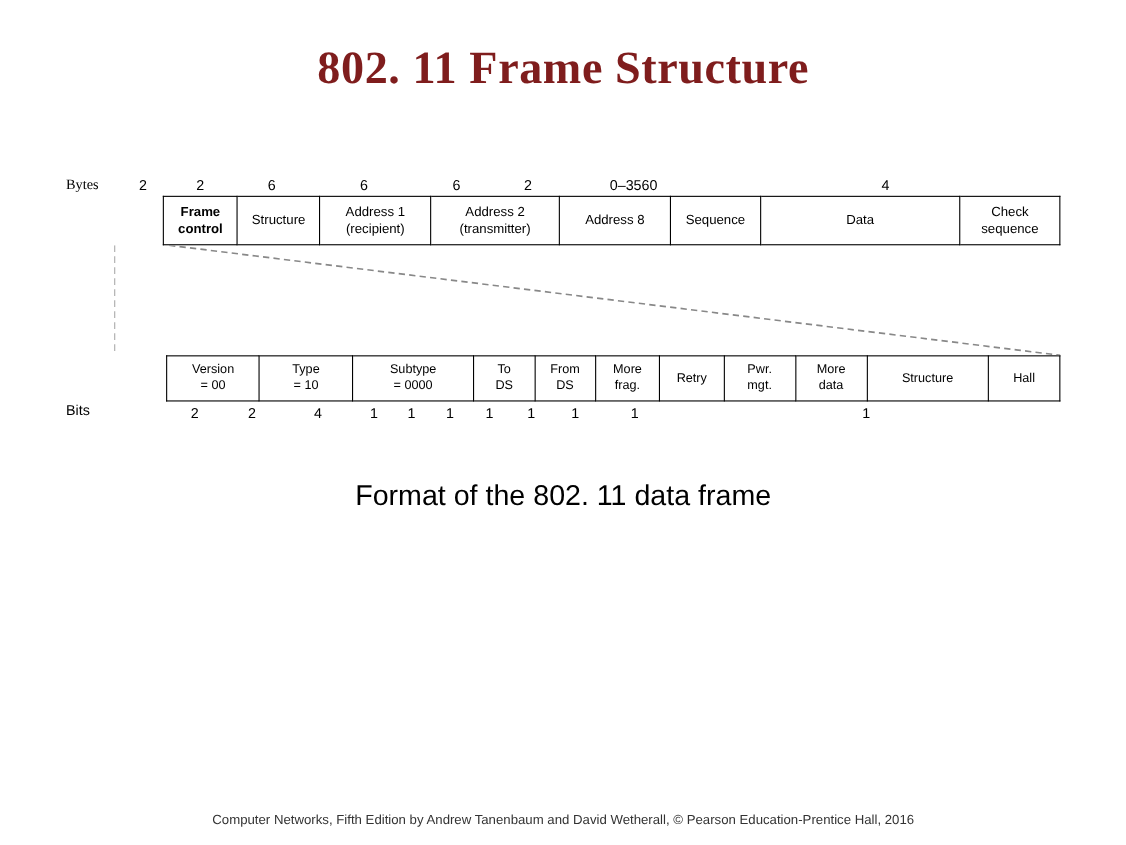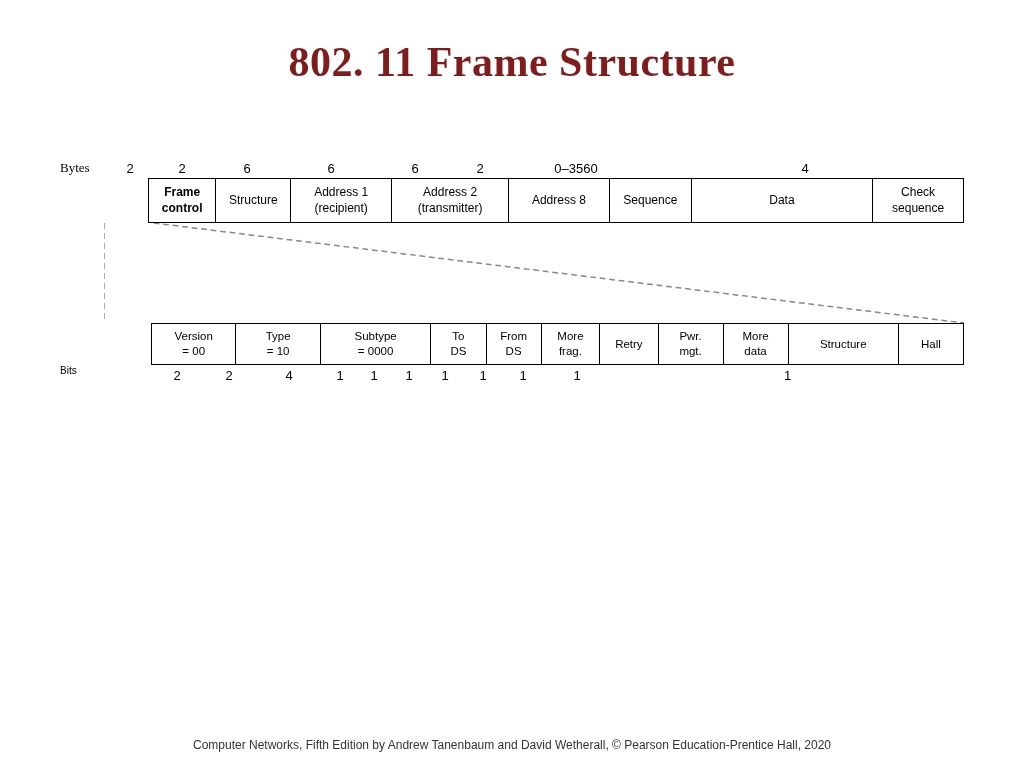--- a/index.html
+++ b/index.html
@@ -86,21 +86,21 @@
     }
 
     .bottom-frame-table td {
       border: 1.5px solid #000;
       text-align: center;
       padding: 5px 3px;
       line-height: 1.3;
     }
 
     .bits-label {
-      font-size: 10px;
+      font-size: 13px;
       font-family: Arial, sans-serif;
       margin-right: 6px;
       white-space: nowrap;
       min-width: 38px;
       padding-top: 42px;
     }
 
     
     .bcol-ver  { width: 52px; }
     .bcol-type { width: 52px; }
@@ -216,15 +216,16 @@
         <div class="num-cell" style="width:36px;">1</div>
         <div class="num-cell" style="width:36px;">1</div>
         <div class="num-cell" style="width:40px;">1</div>
         <div class="num-cell" style="width:40px;">1</div>
         <div class="num-cell" style="width:68px;">1</div>
         <div class="num-cell" style="flex:1;">1</div>
       </div>
     </div>
   </div>
 
+  <div class="caption-text">Format of the 802. 11 data frame</div>
 </div>
 
-<div class="footer-text">Computer Networks, Fifth Edition by Andrew Tanenbaum and David Wetherall, © Pearson Education-Prentice Hall, 2020</div>
+<div class="footer-text">Computer Networks, Fifth Edition by Andrew Tanenbaum and David Wetherall, © Pearson Education-Prentice Hall, 2016</div>
 
 </body></html>

